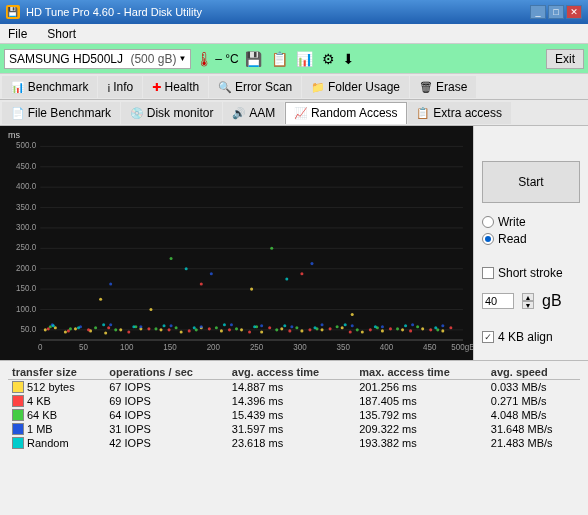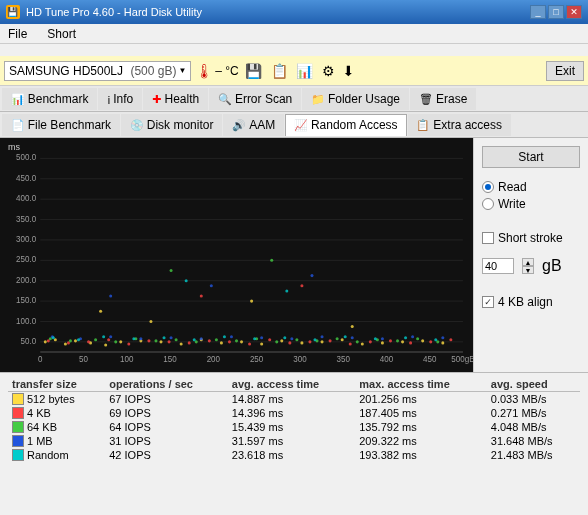--- a/index.html
+++ b/index.html
@@ -28,28 +28,27 @@
       padding: 2px 4px;
       display: flex;
       gap: 12px;
       height: 20px;
       align-items: flex-start;
     }
     .menu-item { cursor: pointer; padding: 1px 4px; font-size: 12px; }
     
     
     .toolbar {
-      background: #fef9c3;
+      background: #86efac;
       border-bottom: 1px solid #ccc;
       padding: 3px 4px;
       display: flex;
       align-items: center;
       justify-content: space-between;
       height: 30px;
-      margin-top: 12px;
     }
     .toolbar-left { display: flex; align-items: center; gap: 4px; }
     .drive-select {
       display: flex; align-items: center; gap: 4px;
     }
     .drive-dropdown {
       background: white;
       border: 1px solid #aaa;
       padding: 2px 4px;
       font-size: 12px;
@@ -117,25 +116,26 @@
       background: #f0f0f0;
       border-left: 1px solid #ccc;
       padding: 8px;
       display: flex;
       flex-direction: column;
       gap: 8px;
     }
     .start-btn {
       background: #e0e0e0;
       border: 1px solid #aaa;
-      padding: 3px 8px;
+      padding: 13px 8px;
       cursor: pointer;
       font-size: 12px;
       text-align: center;
       width: 100%;
+      margin-top: 27px;
     }
     .radio-group { display: flex; flex-direction: column; gap: 3px; margin-top: 4px; }
     .radio-item { display: flex; align-items: center; gap: 4px; font-size: 12px; }
     .radio-btn { width: 12px; height: 12px; border-radius: 50%; border: 1px solid #888; background: white; position: relative; }
     .radio-btn.checked::after { content: ''; width: 6px; height: 6px; border-radius: 50%; background: #0060cc; position: absolute; top: 2px; left: 2px; }
     .checkbox-item { display: flex; align-items: center; gap: 4px; font-size: 12px; }
     .checkbox { width: 12px; height: 12px; border: 1px solid #888; background: white; display: flex; align-items: center; justify-content: center; font-size: 9px; }
     .stroke-row { display: flex; align-items: center; gap: 8px; margin-top: 4px; }
     .stroke-input { width: 32px; border: 1px solid #aaa; padding: 1px 2px; font-size: 11px; background: white; }
     .stroke-spinner { display: flex; flex-direction: column; }
@@ -433,26 +433,26 @@
           <circle cx="285" cy="150" r="1.5"></circle>
       </g>
     </svg>
   </div>
 
   <div class="right-panel">
     <button class="start-btn">Start</button>
 
     <div class="radio-group">
       <div class="radio-item">
+        <div class="radio-btn"></div>
+        <span>Write</span>
+      </div>
+      <div class="radio-item">
         <div class="radio-btn checked"></div>
         <span>Read</span>
-      </div>
-      <div class="radio-item">
-        <div class="radio-btn"></div>
-        <span>Write</span>
       </div>
     </div>
 
     <div style="height:4px"></div>
 
     <div class="checkbox-item">
       <div class="checkbox"></div>
       <span>Short stroke</span>
     </div>
 

